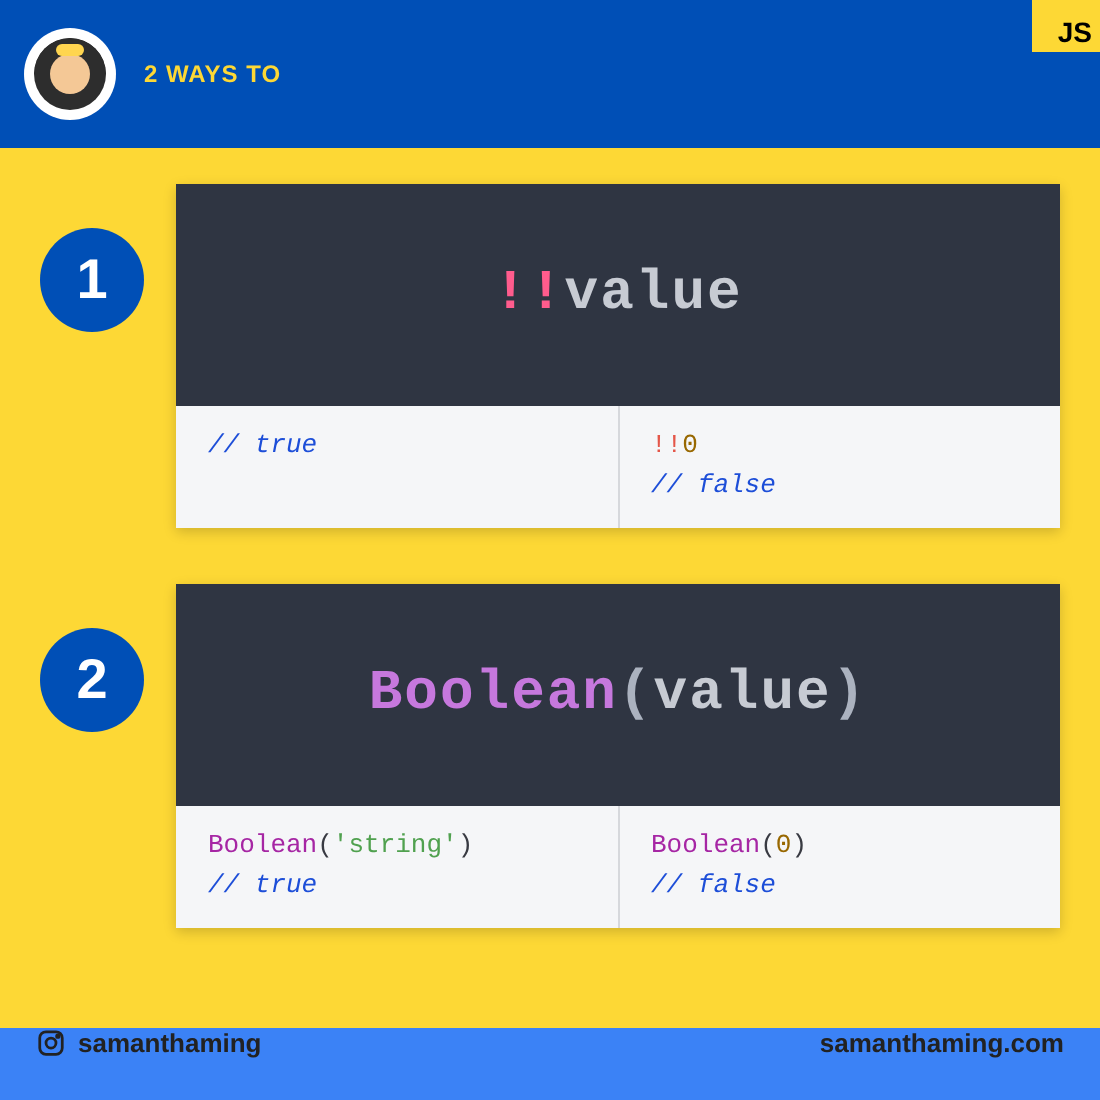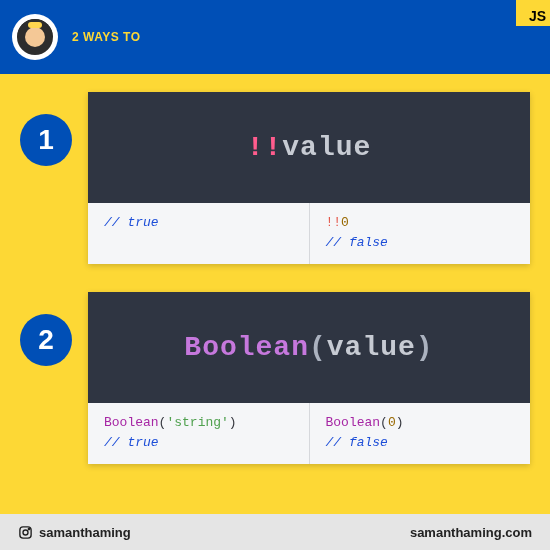--- a/index.html
+++ b/index.html
@@ -157,23 +157,23 @@
   .comment {
     color: #1d4ed8;
     font-style: italic;
   }
   .footer {
     position: absolute;
     bottom: 0;
     left: 0;
     right: 0;
     height: 36px;
-    background: #e5e5e5;
-    display: flex;
-    align-items: center;
+    background: #3b82f6;
+    display: flex;
+    align-items: flex-start;
     justify-content: space-between;
     padding: 0 18px;
     font-size: 13px;
     font-weight: 600;
     color: #222;
   }
   .social {
     display: flex;
     align-items: center;
     gap: 6px;

